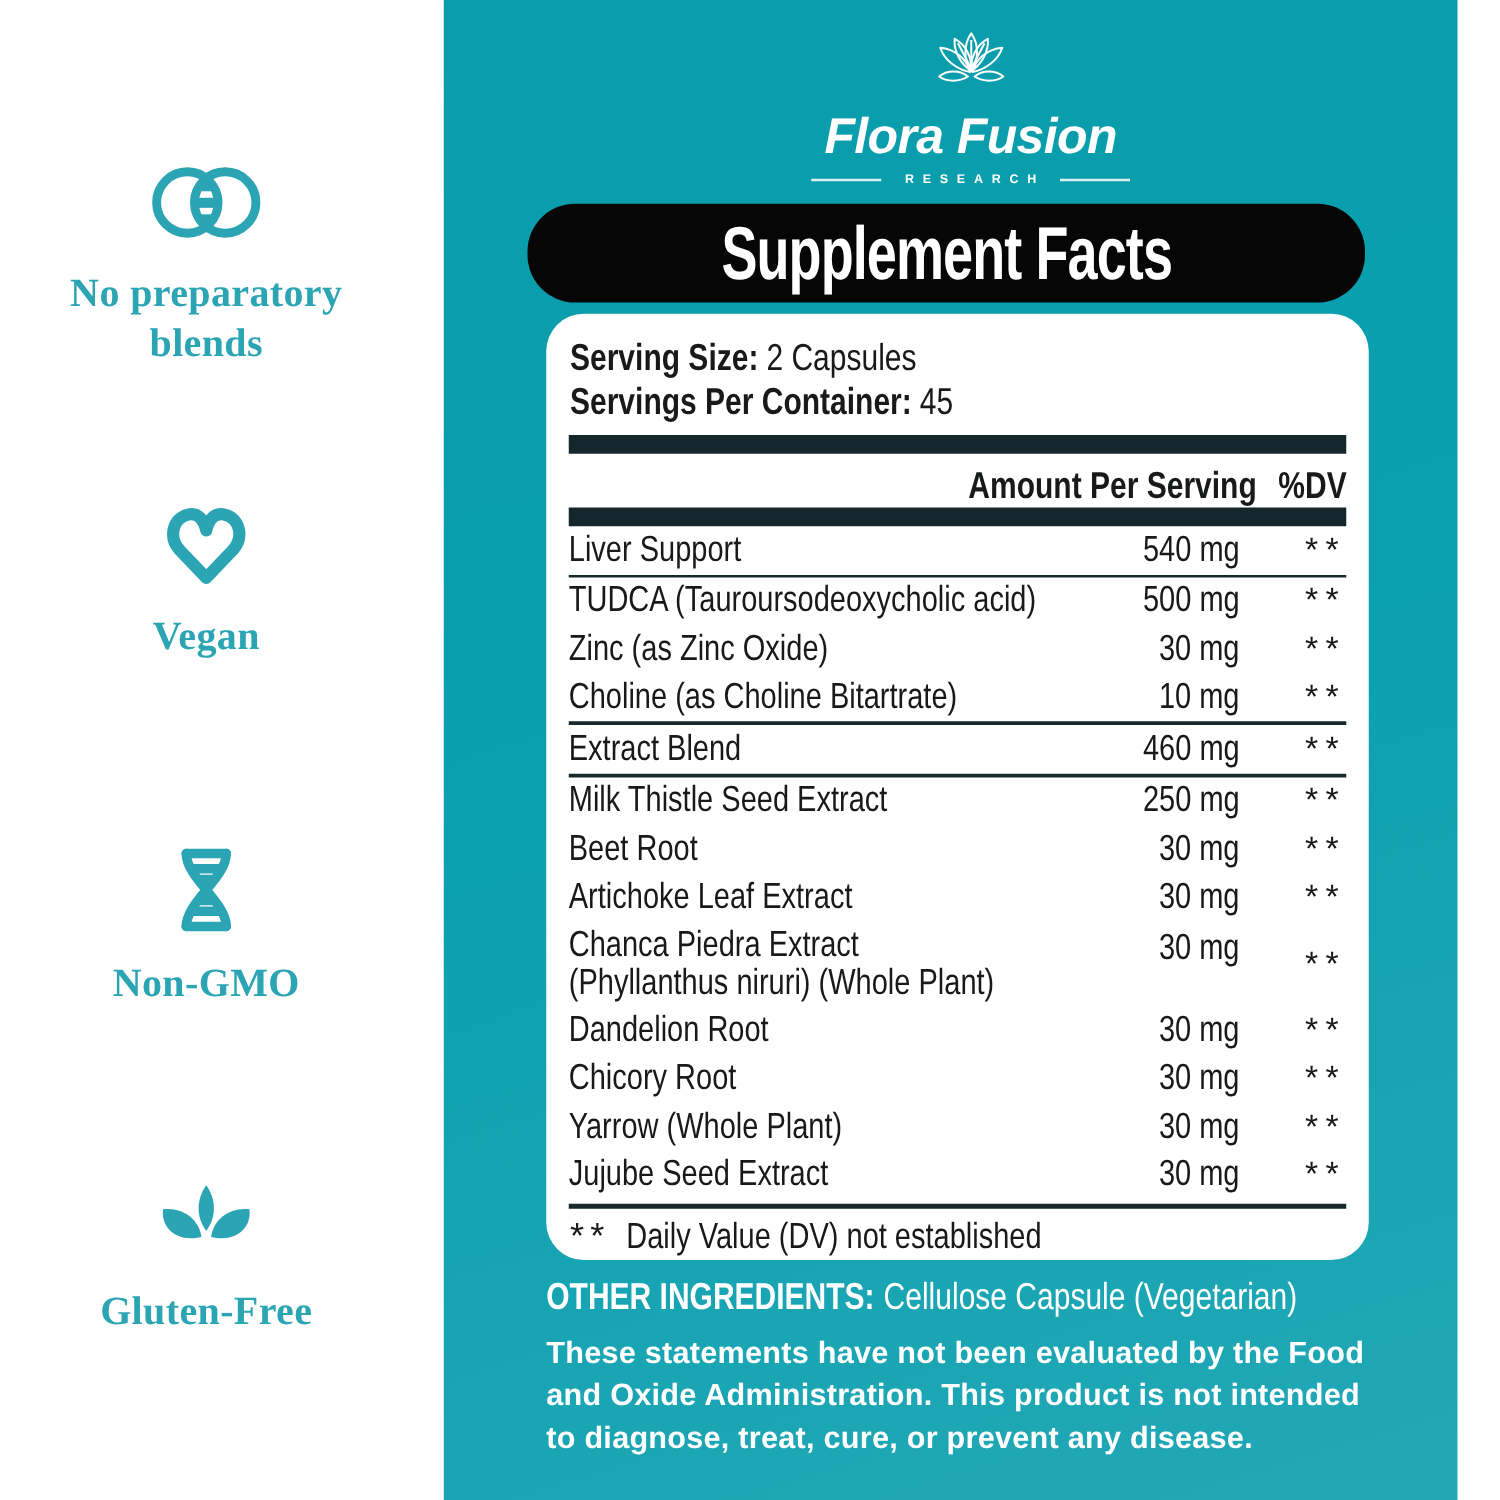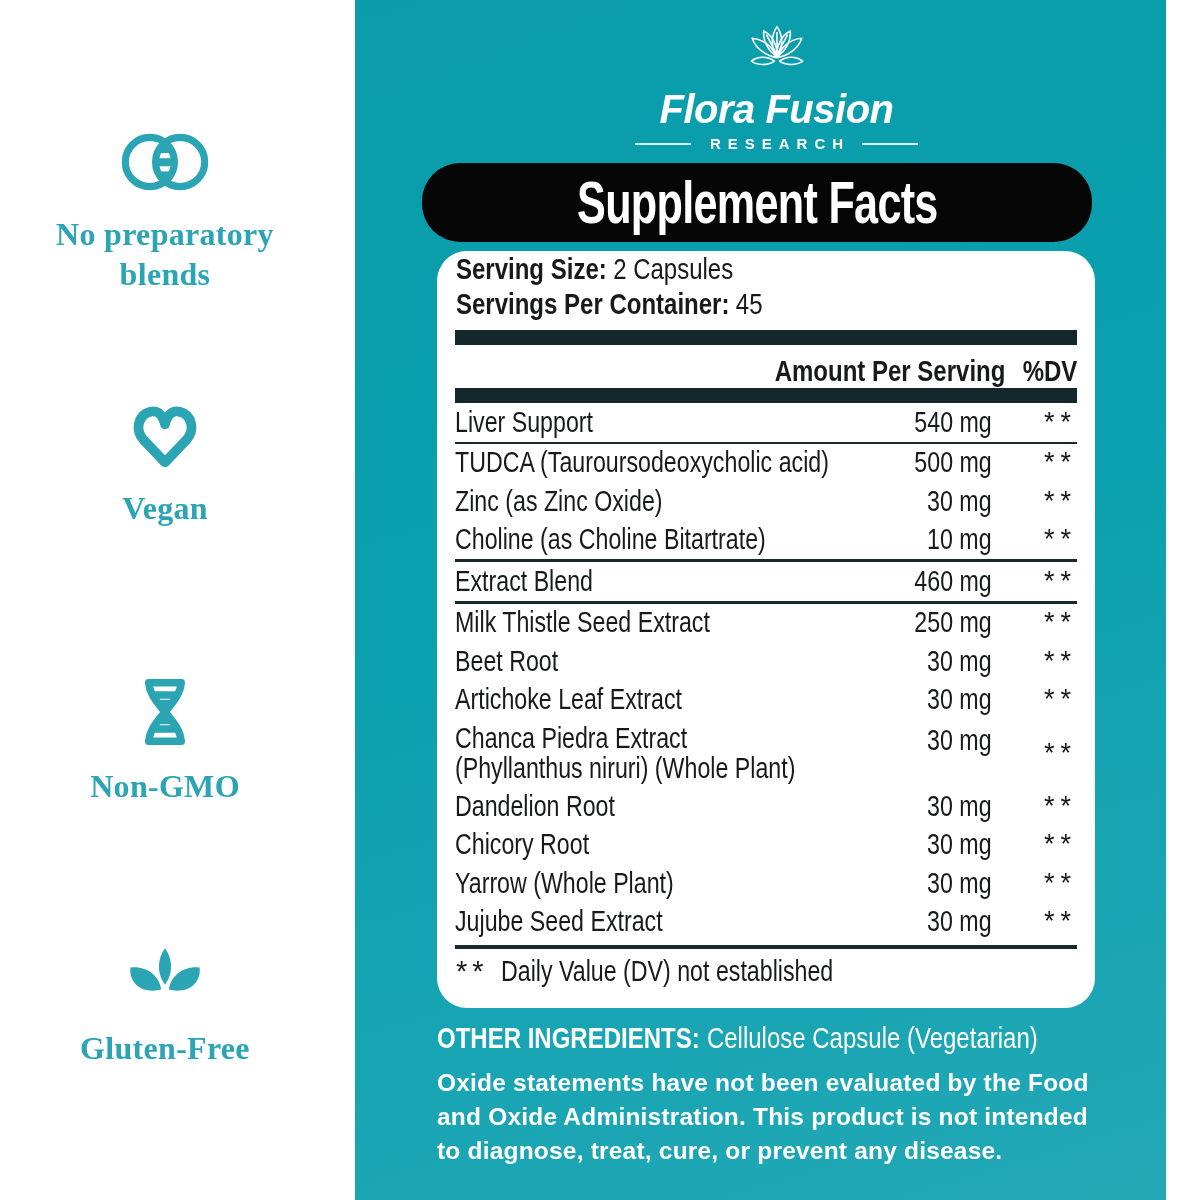--- a/index.html
+++ b/index.html
@@ -19,30 +19,30 @@
   
   .badge{position:absolute;left:0;width:330px;display:flex;flex-direction:column;align-items:center;}
   .badge .blabel{margin-top:16px;text-align:center;color:#2ba4b3;font-weight:bold;
                  font-size:32px;line-height:40px;letter-spacing:.3px;font-family:Liberation Serif, serif;}
   .b1{top:126px;} .b2{top:400px;} .b3{top:674px;} .b4{top:946px;}
 
   
   .logo{position:absolute;left:0;top:24px;width:811px;display:flex;flex-direction:column;align-items:center;color:#fff;margin-left:16px;}
   .brand{font-size:40px;font-weight:bold;font-style:italic;letter-spacing:-.5px;line-height:42px;margin-top:2px;}
   .brand-sub{display:flex;align-items:center;gap:12px;margin-top:6px;}
-  .brand-sub .txt{font-size:15px;font-weight:bold;letter-spacing:7px;text-indent:7px;line-height:16px;}
+  .brand-sub .txt{font-size:10px;font-weight:bold;letter-spacing:7px;text-indent:7px;line-height:16px;}
   .rule{width:56px;height:2px;background:rgba(255,255,255,.85);}
 
   
   .sf-title{position:absolute;left:67px;top:163px;width:670px;height:79px;background:#060606;
             border-radius:38px;display:flex;align-items:center;justify-content:center;}
   .sf-title span{color:#fff;font-size:60px;font-weight:bold;letter-spacing:-1px;}
 
   .card{position:absolute;left:82px;top:251px;width:658px;height:757px;background:#ffffff;
-        border-radius:30px;color:#17191a;box-sizing:border-box;overflow:hidden;}
+        border-radius:30px;color:#17191a;box-sizing:border-box;padding-top:18px;overflow:hidden;}
   .serv{padding-left:19px;font-size:30px;line-height:35px;}
   .serv .sv{margin-left:8px;font-weight:normal;}
   .bar{height:15px;margin:0 18px;background:#13272c;}
   .bar.first{margin-top:9px;}
   .colhead{height:43px;display:flex;align-items:flex-end;justify-content:flex-end;padding:0 18px;
            font-size:30px;font-weight:bold;}
   .dvcol{width:72px;text-align:right;}
   .frow{display:flex;align-items:center;min-height:38.5px;padding:0 18px;font-size:29px;}
   .frow .fname{flex:1;min-width:0;}
   .frow .famt{width:118px;text-align:right;}
@@ -256,19 +256,19 @@
         <span class="fn-star">**</span>
         <span class="cx">Daily Value (DV) not established</span>
       </div>
     </div>
 
     <div class="other">
       <span class="cx"><b>OTHER INGREDIENTS:</b><span class="oi-val">Cellulose Capsule (Vegetarian)</span></span>
     </div>
 
     <div class="disc">
-      <div>Oxide statements have not been evaluated by the Food</div>
+      <div>These statements have not been evaluated by the Food</div>
       <div>and Oxide Administration. This product is not intended</div>
       <div>to diagnose, treat, cure, or prevent any disease.</div>
     </div>
 
   </div>
 </div>
 
 </body></html>

